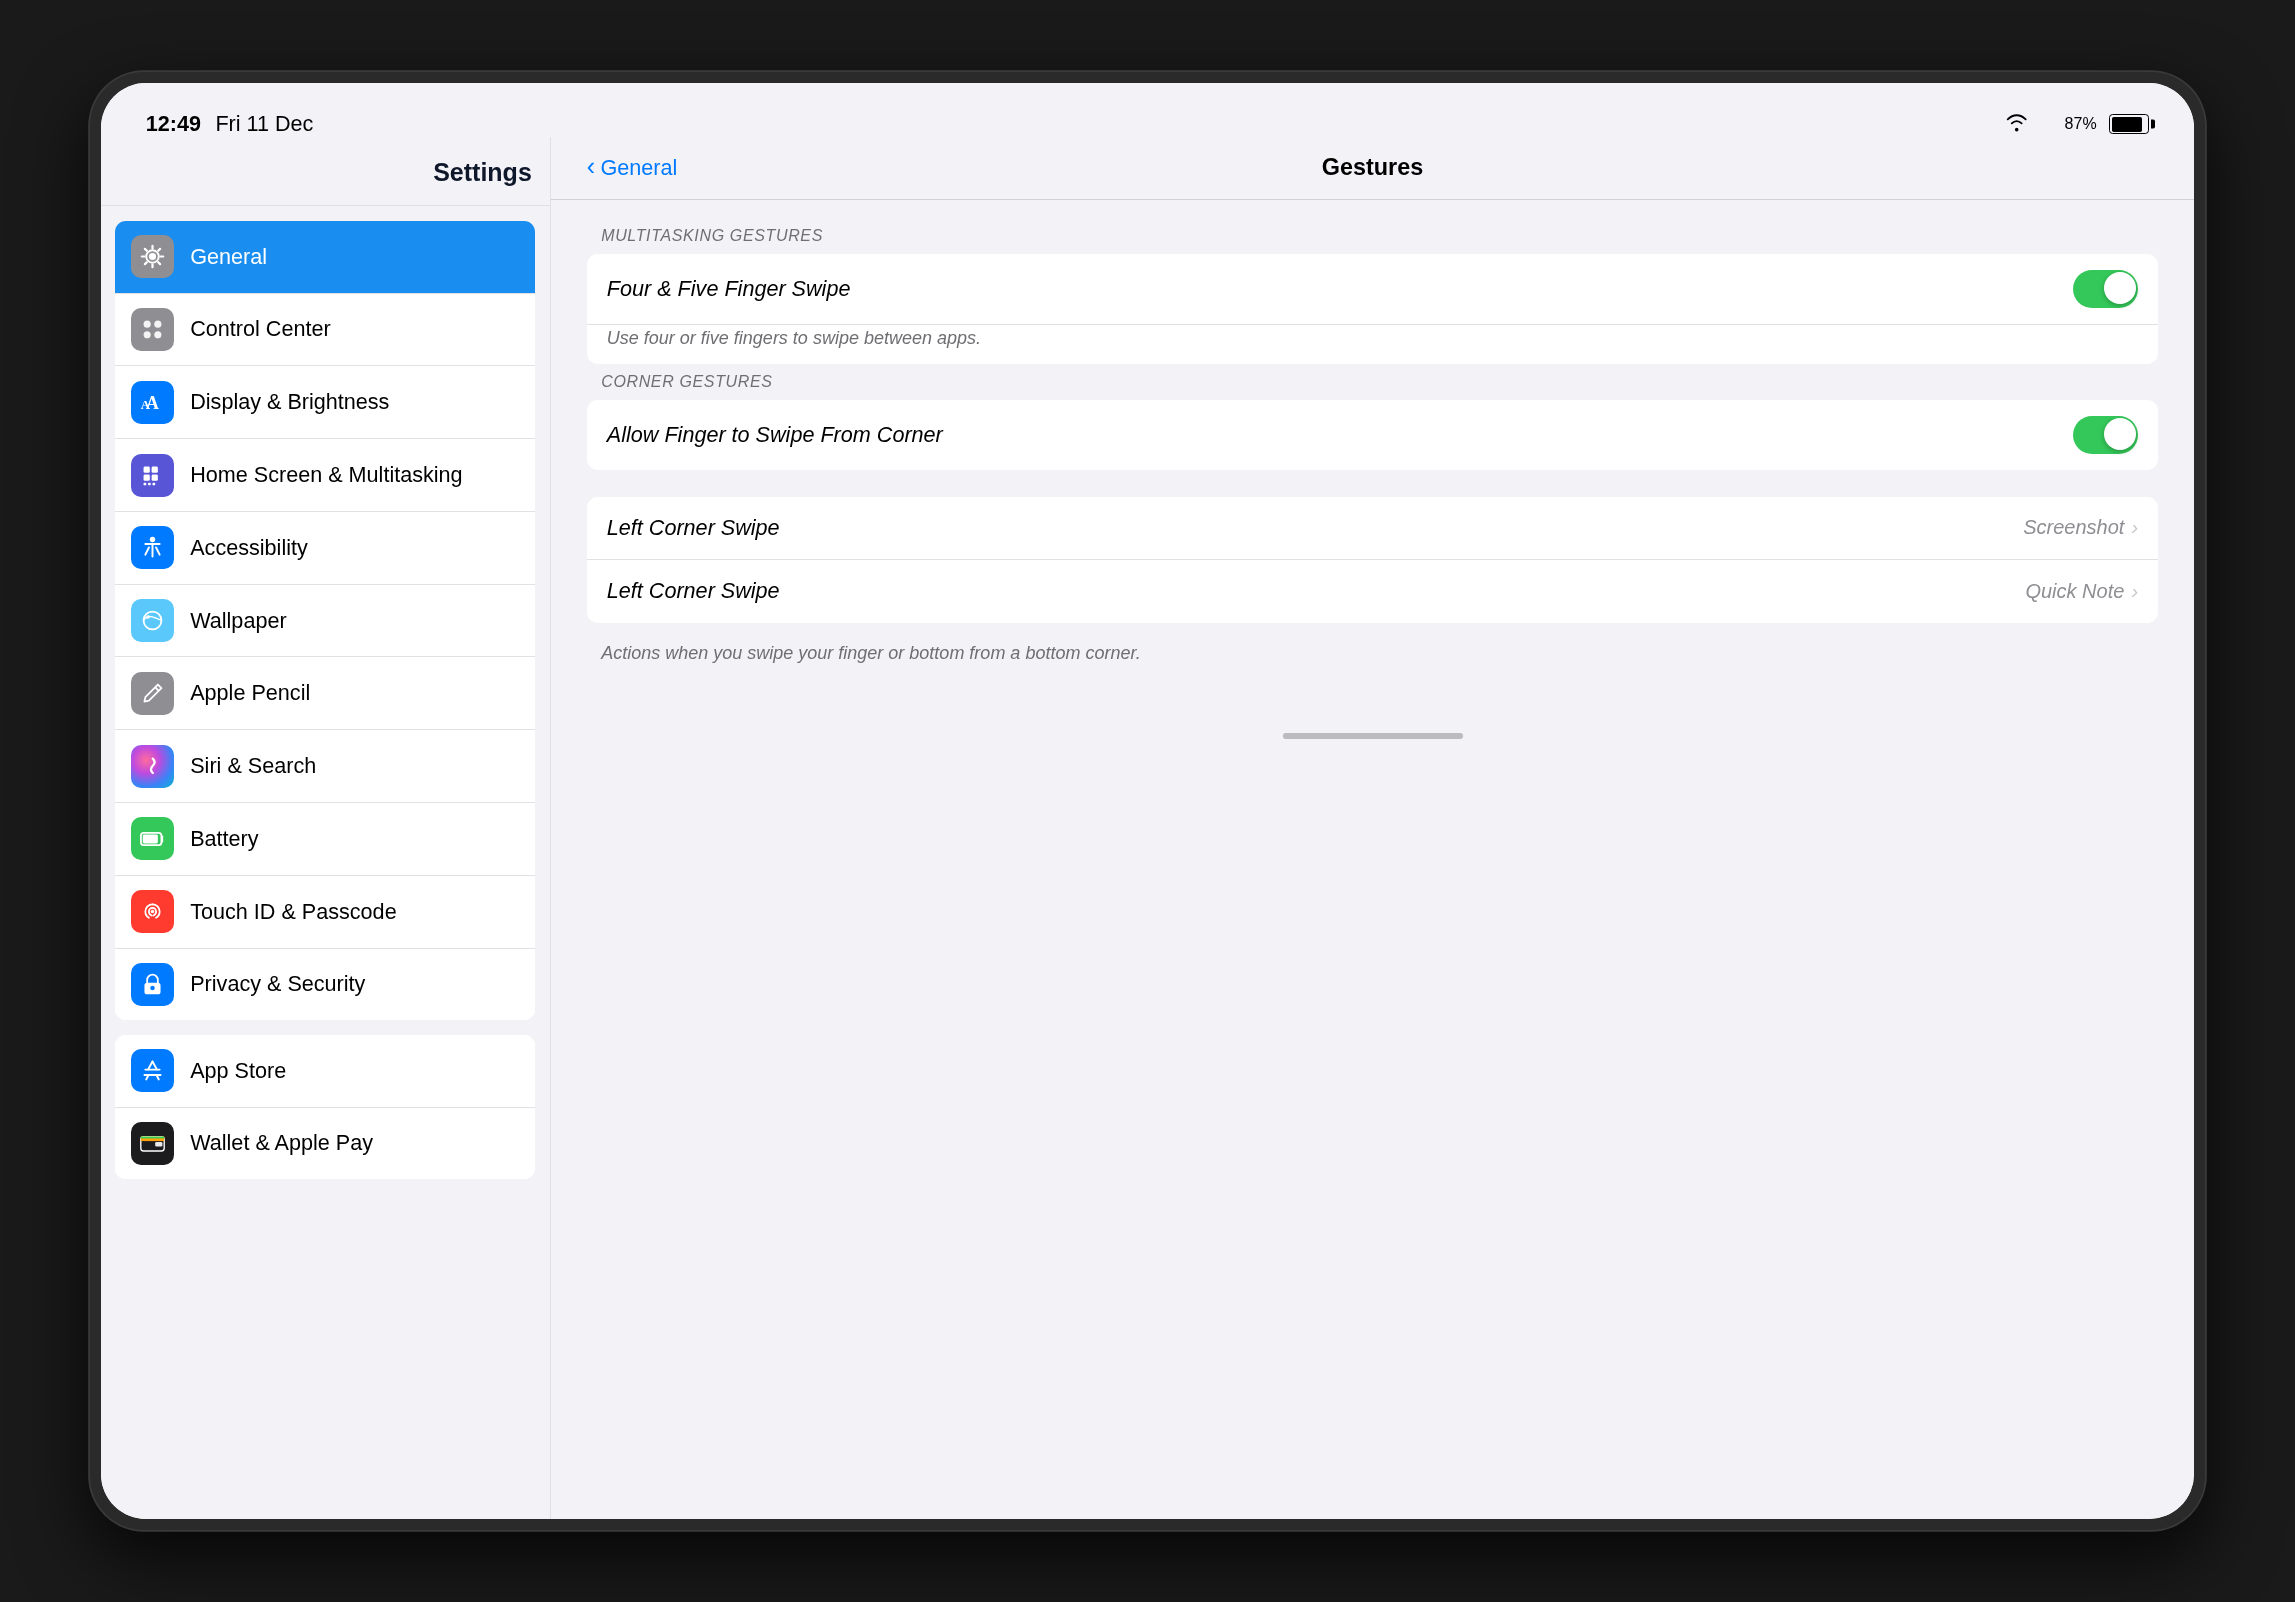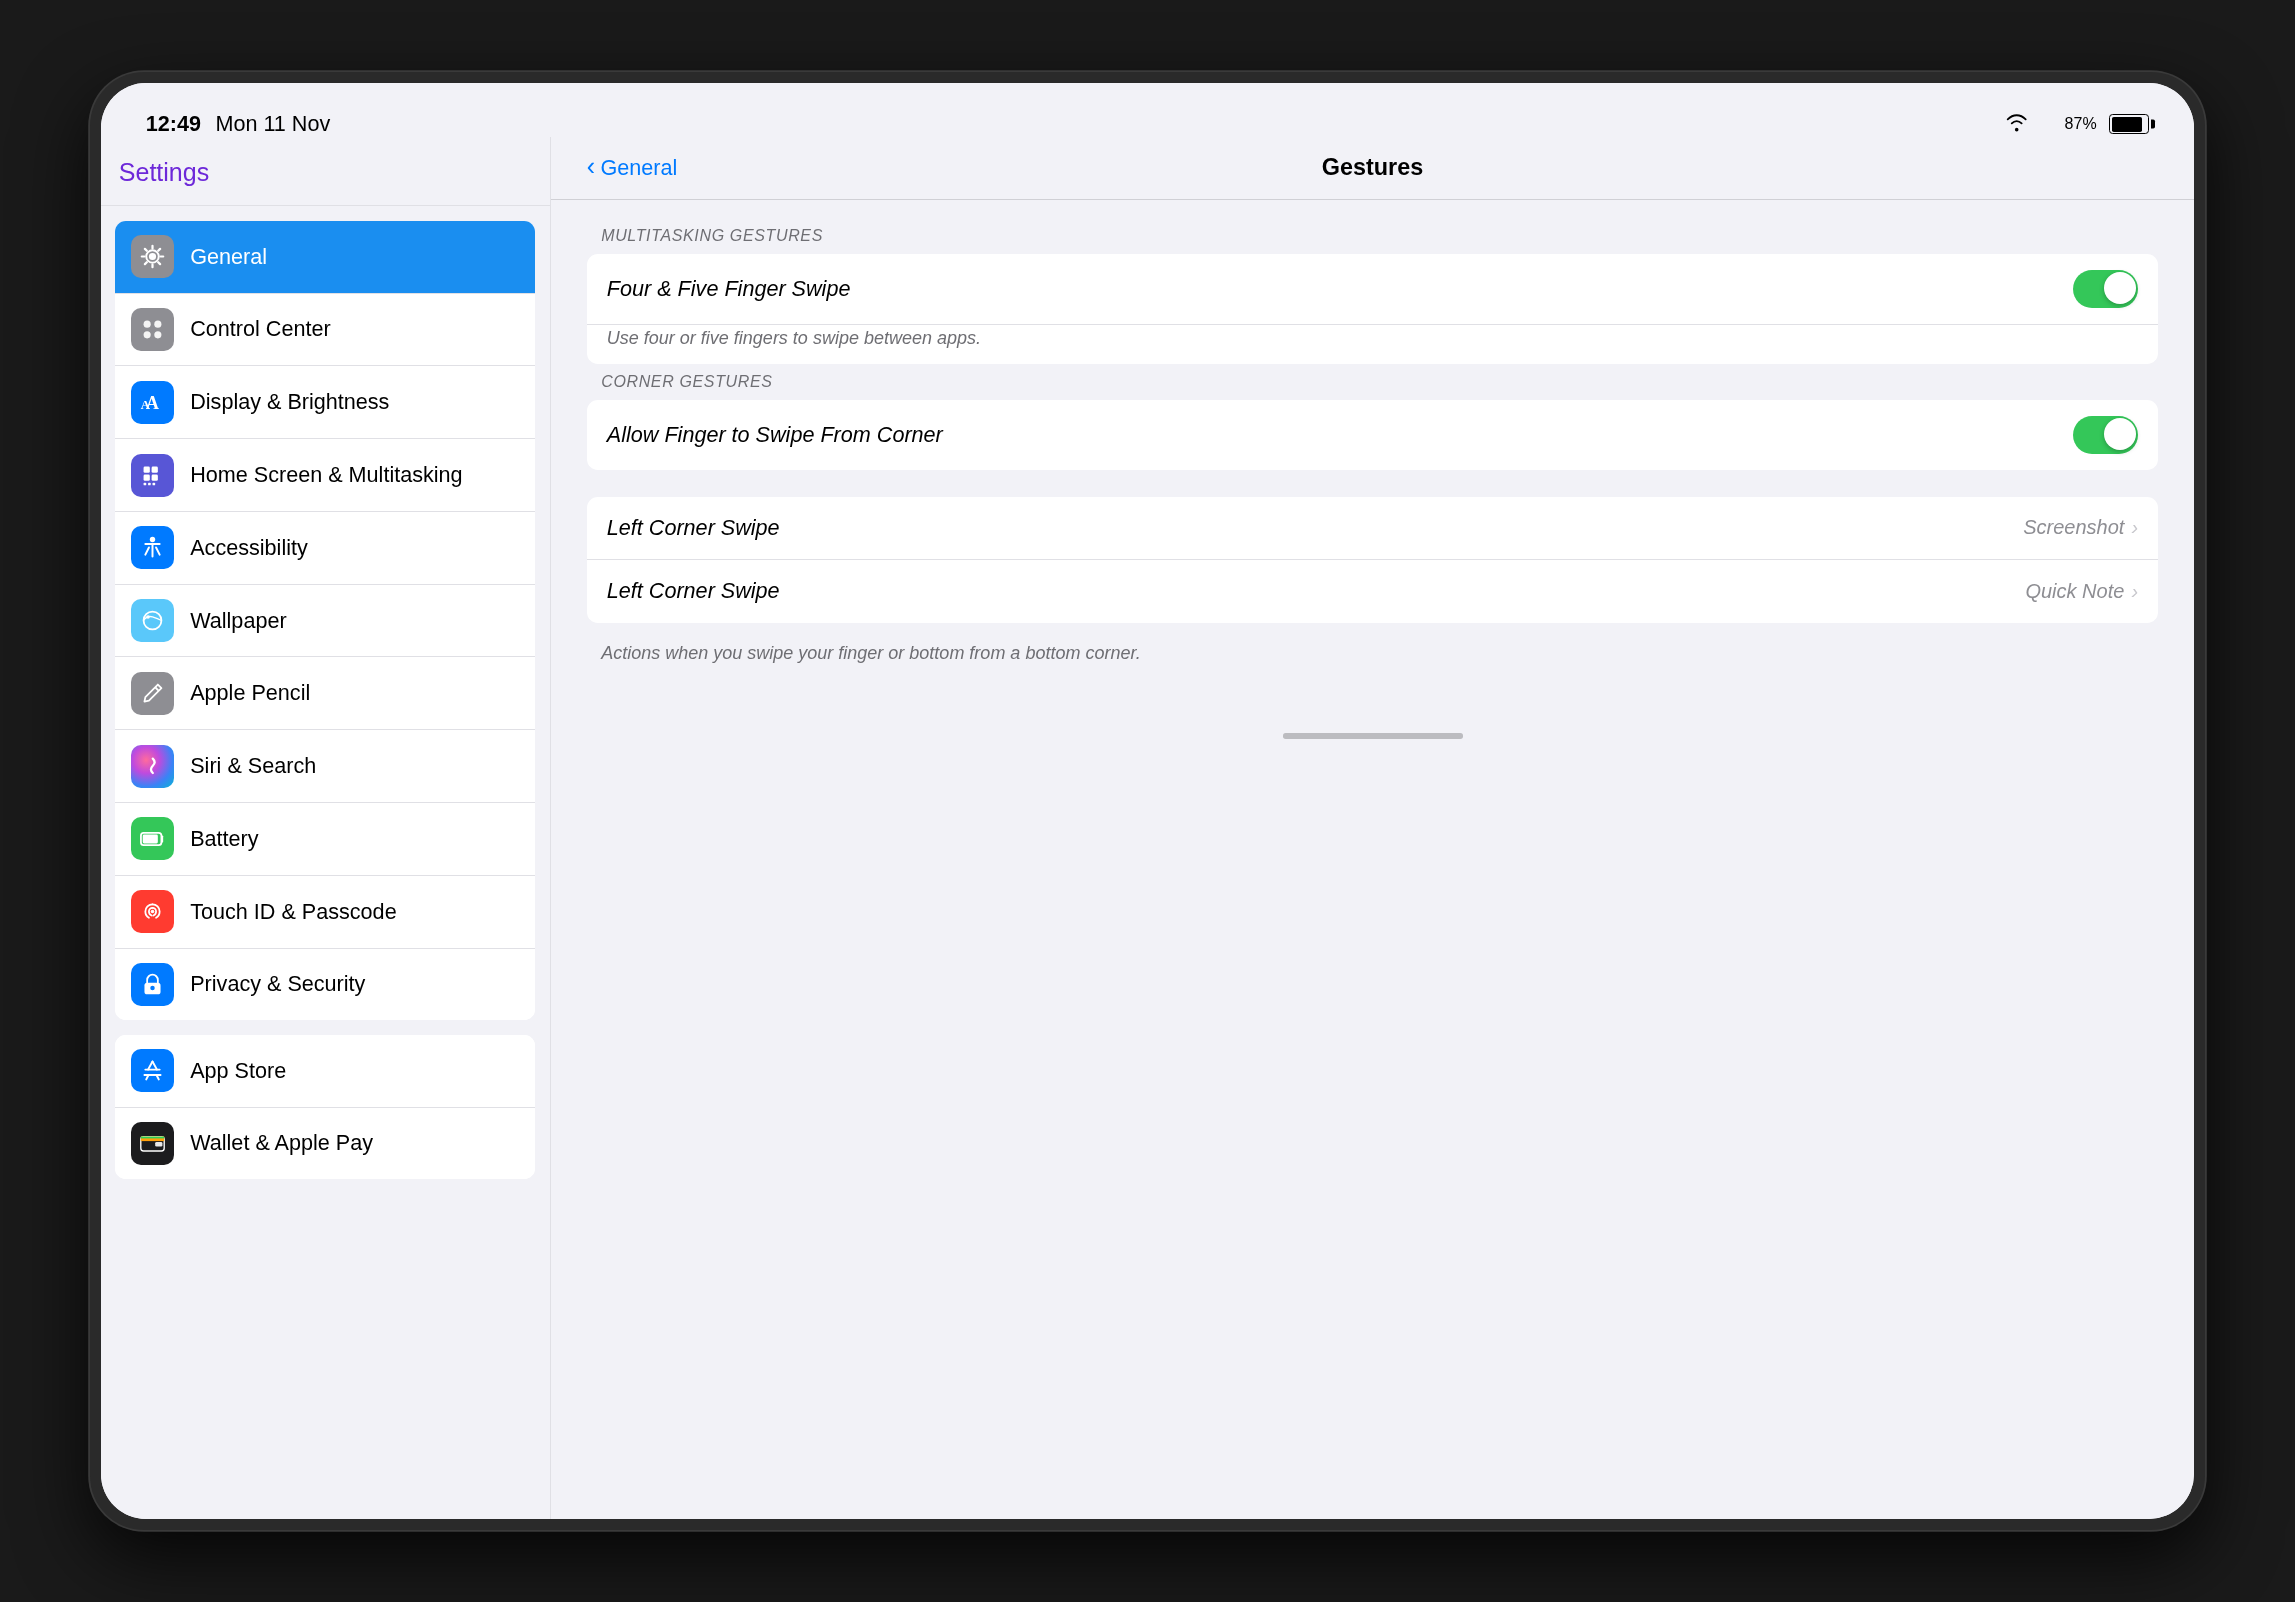--- a/index.html
+++ b/index.html
@@ -119,23 +119,23 @@
       flex-shrink: 0;
       background: #f2f2f7;
       display: flex;
       flex-direction: column;
       border-right: 0.9px solid #e0e0e5;
       overflow-y: auto;
     }
 
     .sidebar-title {
       font-size: 25px;
-      font-weight: 400;
-      color: #6d28d9;
-      text-align: left;
+      font-weight: 700;
+      color: #0f172a;
+      text-align: right;
       padding: 21.6px 18px 18px;
       border-bottom: 0.9px solid #e0e0e5;
     }
 
     .sidebar-section {
       background: #fff;
       border-radius: 10.8px;
       margin: 14.4px 14.4px 0;
       overflow: hidden;
     }
@@ -339,21 +339,21 @@
   </style>
 </head>
 <body>
 
 <div class="ipad-frame">
   <div class="ipad-screen">
 
     <div class="status-bar">
       <div style="display:flex;align-items:center;">
         <span class="status-time">12:49</span>
-        <span class="status-date">Mon 11 Nov</span>
+        <span class="status-date">Fri 11 Dec</span>
       </div>
       <div class="status-right">
         <span class="wifi-icon">
           <svg width="23.4" height="20" viewBox="0 0 26 22" fill="none" xmlns="http://www.w3.org/2000/svg">
             <path d="M13 17.5a2 2 0 100 4 2 2 0 000-4z" fill="#000"></path>
             <path d="M7.5 12.5C9.1 10.9 11 10 13 10s3.9.9 5.5 2.5" stroke="#000" stroke-width="2" stroke-linecap="round" fill="none"></path>
             <path d="M3 8C5.8 5.2 9.2 3.5 13 3.5s7.2 1.7 10 4.5" stroke="#000" stroke-width="2" stroke-linecap="round" fill="none"></path>
           </svg>
         </span>
         <span class="battery-pct">87%</span>

